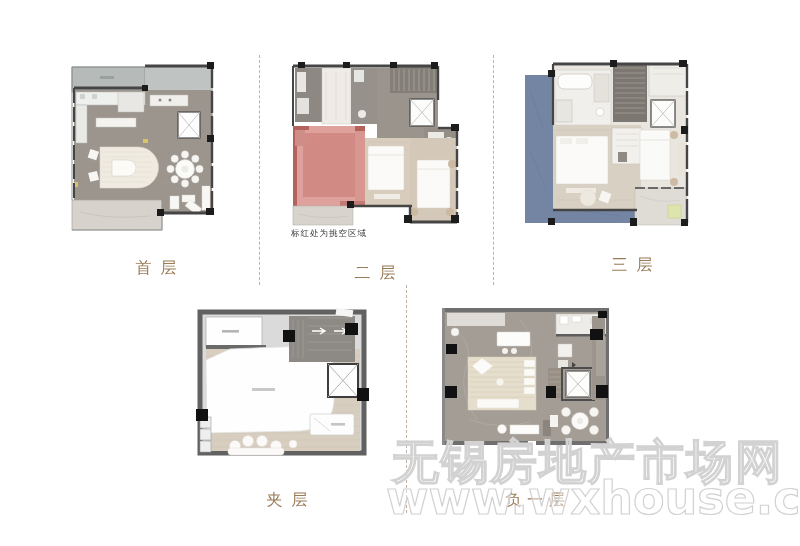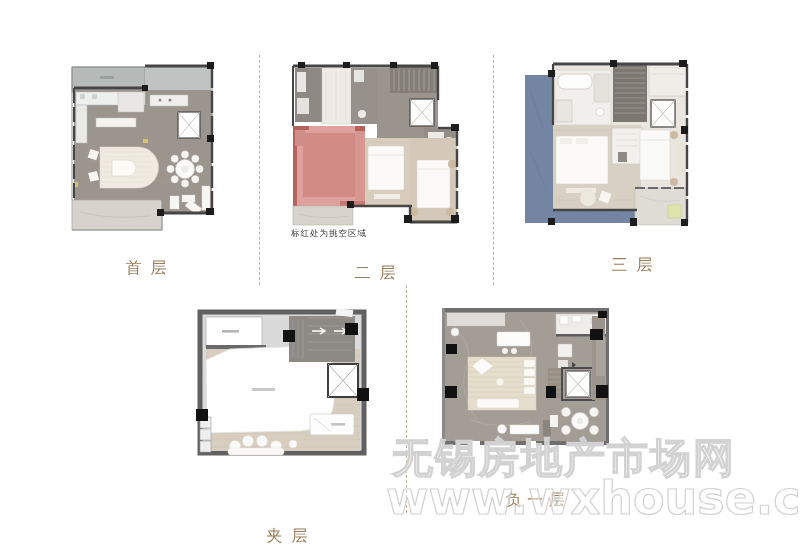--- a/index.html
+++ b/index.html
@@ -10,21 +10,21 @@
       font-family:"DejaVu Serif","Liberation Serif",serif;
       color:var(--label-gold,#9a7c58);font-size:16px;letter-spacing:9px;text-indent:9px;}
   .floor-label.small-spacing{letter-spacing:6px;text-indent:6px;}
   .note-text{position:absolute;font-size:8.5px;color:var(--note-text,#3a3a3a);
       font-family:"DejaVu Serif","Liberation Serif",serif;letter-spacing:1px;}
   .separator{position:absolute;width:0;border-left:1px dashed var(--separator,#b3a493);opacity:.85;}
   .watermark{position:absolute;color:rgba(255,255,255,0.45);
       -webkit-text-stroke:1.2px var(--watermark-stroke,#d2d2d2);
       text-stroke:1.2px var(--watermark-stroke,#d2d2d2);
       font-weight:bold;white-space:nowrap;z-index:50;pointer-events:none;}
-  .wm-cn{left:392px;top:431px;font-size:41px;letter-spacing:2px;font-family:"DejaVu Sans","Liberation Sans",sans-serif;}
+  .wm-cn{left:392px;top:431px;font-size:47px;letter-spacing:2px;font-family:"DejaVu Sans","Liberation Sans",sans-serif;}
   .wm-url{left:386px;top:471px;font-size:46px;letter-spacing:0px;font-family:"DejaVu Sans","Liberation Sans",sans-serif;}
   svg{display:block;}
 </style>
 </head>
 <body>
 
 <div id="stage">
 
   <div class="separator" style="left:259px;top:55px;height:230px;"></div>
   <div class="separator" style="left:493px;top:55px;height:230px;"></div>
@@ -91,21 +91,21 @@
     <path d="M72,67 H145 M72,67 V200 M72,230 H162 M162,200 V230" stroke="#90investigate9494" stroke-width="0" fill="none"></path>
     <path d="M72,67 H145 M72,67 V200 M72,230 H162 M162,200 V230" stroke="#909494" stroke-width="1" fill="none"></path>
     <g fill="#1c1c1c">
       <rect x="142" y="85" width="6" height="6"></rect>
         <rect x="207" y="62" width="7" height="7"></rect>
       <rect x="207" y="135" width="7" height="7"></rect>
         <rect x="157" y="209" width="7" height="7"></rect>
       <rect x="206" y="208" width="8" height="7"></rect>
     </g>
   </svg>
-  <div class="floor-label" style="left:146px;top:258px;">首层</div>
+  <div class="floor-label" style="left:156px;top:258px;">首层</div>
 
   <svg class="plan" style="left:288px;top:60px;" width="174" height="168" viewBox="288 60 174 168">
     <rect x="295" y="68" width="27" height="54" fill="#8d8882"></rect>
     <rect x="297" y="72" width="9" height="20" fill="#e8e7e4"></rect>
     <rect x="297" y="98" width="12" height="16" fill="#e3e2df"></rect>
     <rect x="322" y="68" width="29" height="56" fill="#efece7" stroke="#c9c6c0" stroke-width="0.5"></rect>
     <path d="M326,72 v48 M336,72 v48 M346,72 v48" stroke="#d8d5cf" stroke-width="0.6"></path>
     <rect x="351" y="68" width="26" height="56" fill="#96918a"></rect>
     <rect x="354" y="70" width="10" height="12" fill="#e5e5e2"></rect>
     <circle cx="362" cy="114" r="4" fill="#eceae7"></circle>
@@ -263,21 +263,21 @@
         <rect x="200" y="441" width="11" height="11"></rect>
     </g>
     <rect x="336" y="309" width="17" height="7" fill="#f5f5f5" transform="rotate(8 344 312)"></rect>
     <g fill="#111">
       <rect x="283" y="330" width="12" height="12"></rect>
         <rect x="345" y="323" width="13" height="12"></rect>
       <rect x="357" y="388" width="12" height="13"></rect>
         <rect x="196" y="409" width="12" height="12"></rect>
     </g>
   </svg>
-  <div class="floor-label" style="left:287px;top:490px;margin-top:36px;">夹层</div>
+  <div class="floor-label" style="left:287px;top:490px;">夹层</div>
 
   <svg class="plan" style="left:438px;top:302px;" width="176" height="154" viewBox="438 302 176 154">
     <rect x="445" y="312" width="161" height="129" fill="#a49d95"></rect>
     <path d="M455,330 q20,14 10,40 q-6,24 12,50 M520,320 q18,20 8,48 M560,410 q20,10 40,6 M470,420 q30,10 60,2" stroke="#c4bdb4" stroke-width="0.7" fill="none" opacity="0.5"></path>
     <rect x="447" y="313" width="58" height="13" fill="#dfdcd7"></rect>
     <circle cx="455" cy="332" r="4" fill="#f6f5f2" stroke="#d8d5ce" stroke-width="0.5"></circle>
     <rect x="497" y="332" width="33" height="14" rx="1" fill="#fcfcfb" stroke="#d8d5cf" stroke-width="0.5"></rect>
     <circle cx="505" cy="351" r="3" fill="#f3f2ef"></circle>
       <circle cx="514" cy="351" r="3" fill="#f3f2ef"></circle>
     <rect x="556" y="314" width="50" height="21" fill="#eeece8" stroke="#c5c2bc" stroke-width="0.6"></rect>

